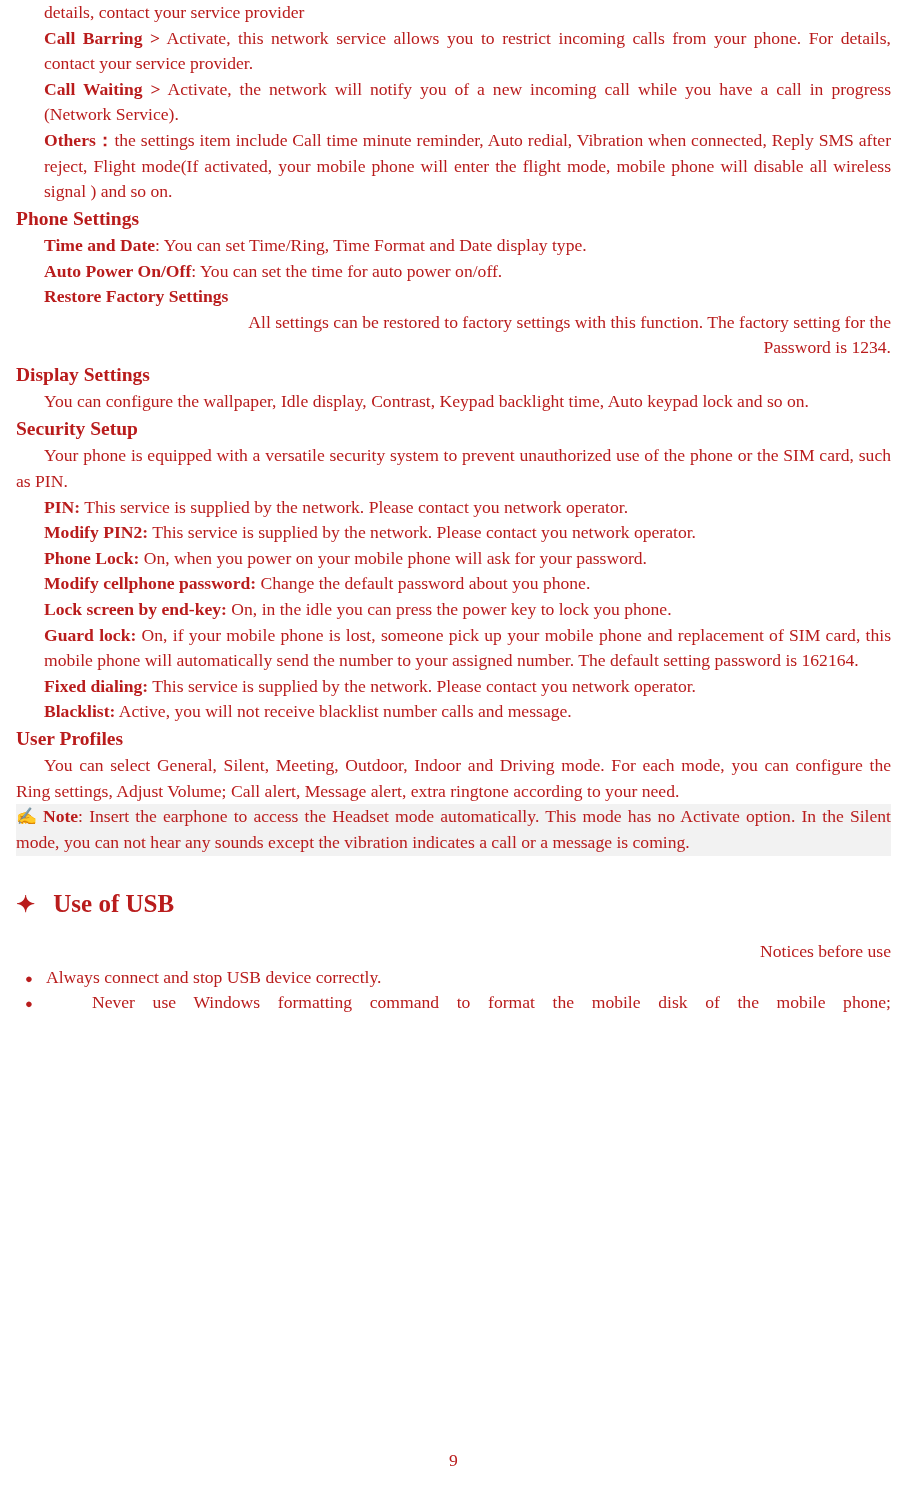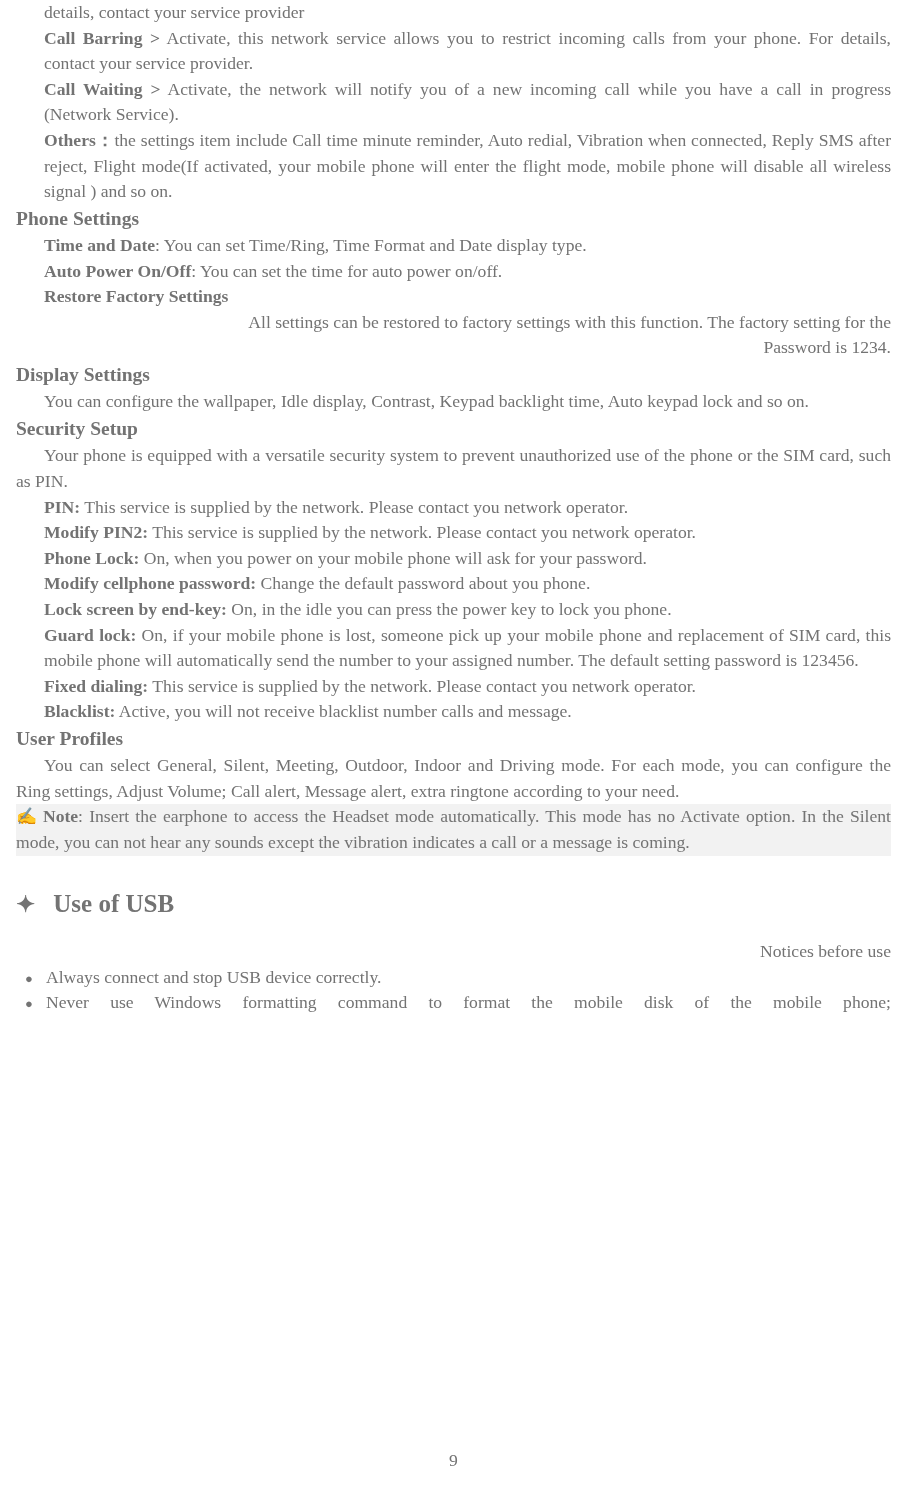--- a/index.html
+++ b/index.html
@@ -8,21 +8,21 @@
     background: #ffffff;
   }
   .page {
     width: 907px;
     height: 1488px;
     position: relative;
     background: #ffffff;
     font-family: "Liberation Serif", serif;
     font-size: 17.6px;
     line-height: 1.455;
-    color: #737373;
+    color: #b91c1c;
     box-sizing: border-box;
     padding: 0 16px 0 16px;
     overflow: hidden;
   }
   .body-text {
     padding-top: 0px;
   }
   p {
     margin: 0;
     text-align: justify;
@@ -87,20 +87,21 @@
     line-height: 1.455;
   }
   .bullet-text {
     flex: 1 1 auto;
     text-align: justify;
     text-justify: inter-word;
   }
   .justify-stretch {
     text-align: justify;
     text-align-last: justify;
+    margin-left: 46px;
   }
   .pagenum {
     position: absolute;
     bottom: 14px;
     left: 0;
     width: 907px;
     text-align: center;
     font-size: 17.6px;
     font-family: "Liberation Serif", serif;
   }
@@ -151,21 +152,21 @@
     <p class="indent"><b>PIN:</b><span> This service is supplied by the network. Please contact you network operator.</span></p>
 
     <p class="indent"><b>Modify PIN2:</b><span> This service is supplied by the network. Please contact you network operator.</span></p>
 
     <p class="indent"><b>Phone Lock:</b><span> On, when you power on your mobile phone will ask for your password.</span></p>
 
     <p class="indent"><b>Modify cellphone password:</b><span> Change the default password about you phone.</span></p>
 
     <p class="indent"><b>Lock screen by end-key:</b><span> On, in the idle you can press the power key to lock you phone.</span></p>
 
-    <p class="indent"><b>Guard lock:</b><span> On, if your mobile phone is lost, someone pick up your mobile phone and replacement of SIM card, this mobile phone will automatically send the number to your assigned number. The default setting password is 123456.</span></p>
+    <p class="indent"><b>Guard lock:</b><span> On, if your mobile phone is lost, someone pick up your mobile phone and replacement of SIM card, this mobile phone will automatically send the number to your assigned number. The default setting password is 162164.</span></p>
 
     <p class="indent"><b>Fixed dialing:</b><span> This service is supplied by the network. Please contact you network operator.</span></p>
 
     <p class="indent"><b>Blacklist:</b><span> Active, you will not receive blacklist number calls and message.</span></p>
 
     <h2 class="heading">User Profiles</h2>
 
     <p class="first-indent">You can select General, Silent, Meeting, Outdoor, Indoor and Driving mode. For each mode, you can configure the Ring settings, Adjust Volume; Call alert, Message alert, extra ringtone according to your need.</p>
 
     <p class="note-block"><span class="pencil">✍</span><b>Note</b><span>: Insert the earphone to access the Headset mode automatically. This mode has no Activate option. In the Silent mode, you can not hear any sounds except the vibration indicates a call or a message is coming.</span></p>

